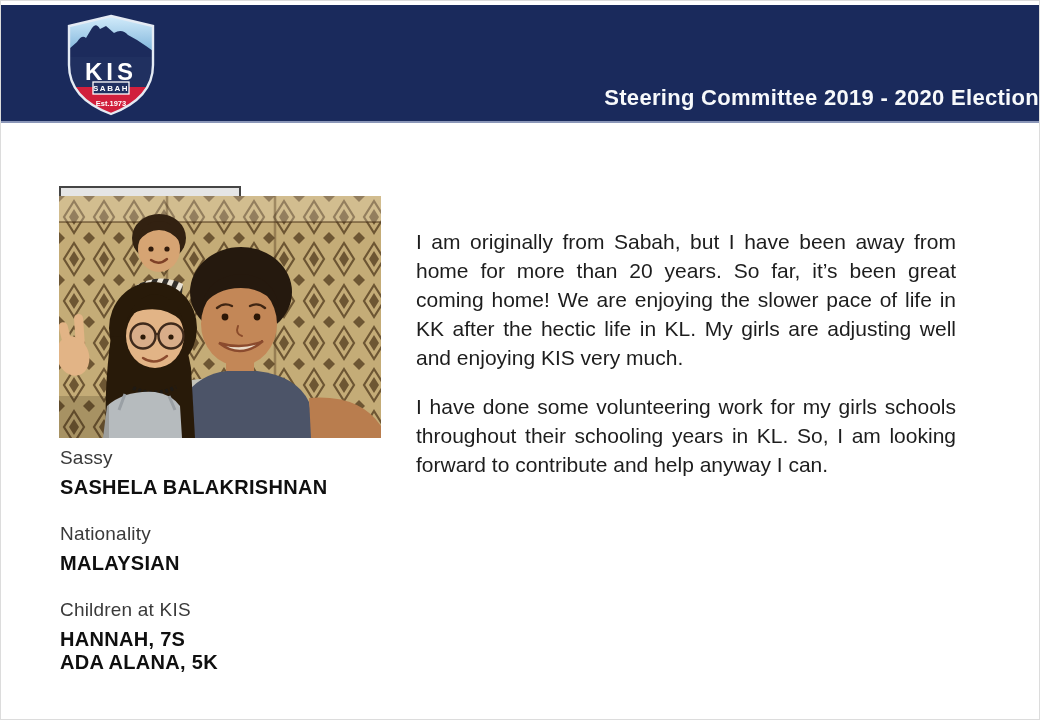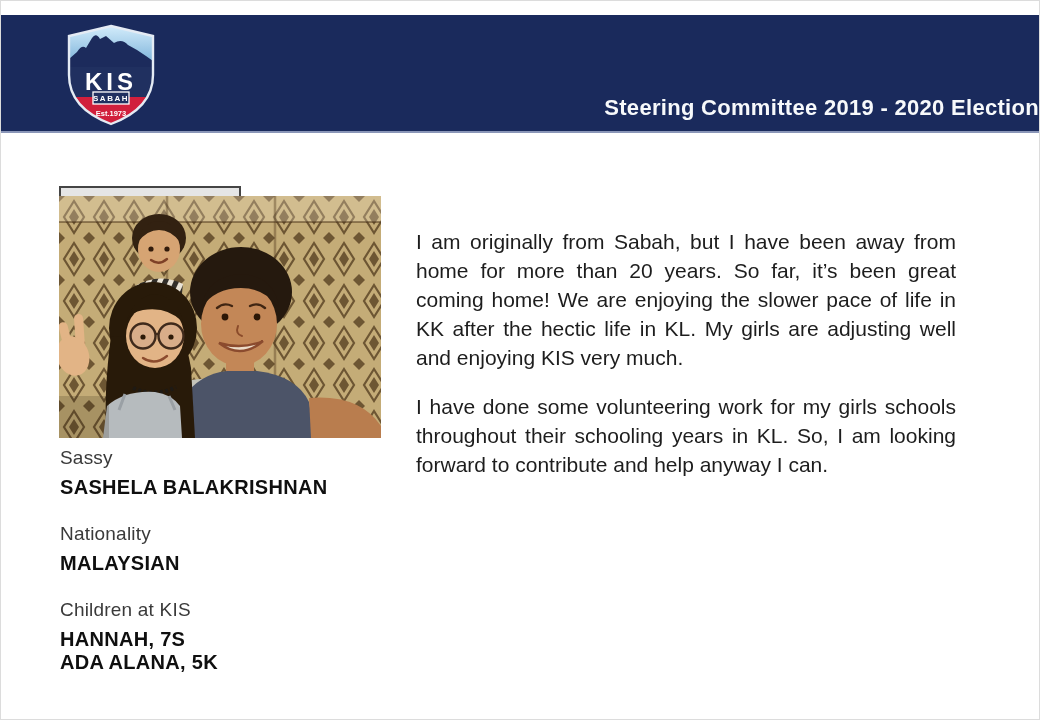--- a/index.html
+++ b/index.html
@@ -8,21 +8,21 @@
     position: relative;
     width: 1040px; height: 720px;
     background: #ffffff;
     font-family: "Liberation Sans", sans-serif;
     overflow: hidden;
     border: 1px solid #dcdcdc;
   }
 
   
   .header {
-    position: absolute; left:0; top:14px; right:0; height:118px;
+    position: absolute; left:0; top:4px; right:0; height:118px;
     background: #1a2a5c;
     border-bottom: 2px solid #8a96b8;
   }
   .logo-svg { position:absolute; left:62px; top:8px; width:96px; height:104px; }
   .header-title {
     position:absolute; left:0; right:0; top:24px;
     text-align:center; color:#f7f9fb;
     font-size:35px; font-weight:600; letter-spacing:1.5px;
     white-space:nowrap;
   }

